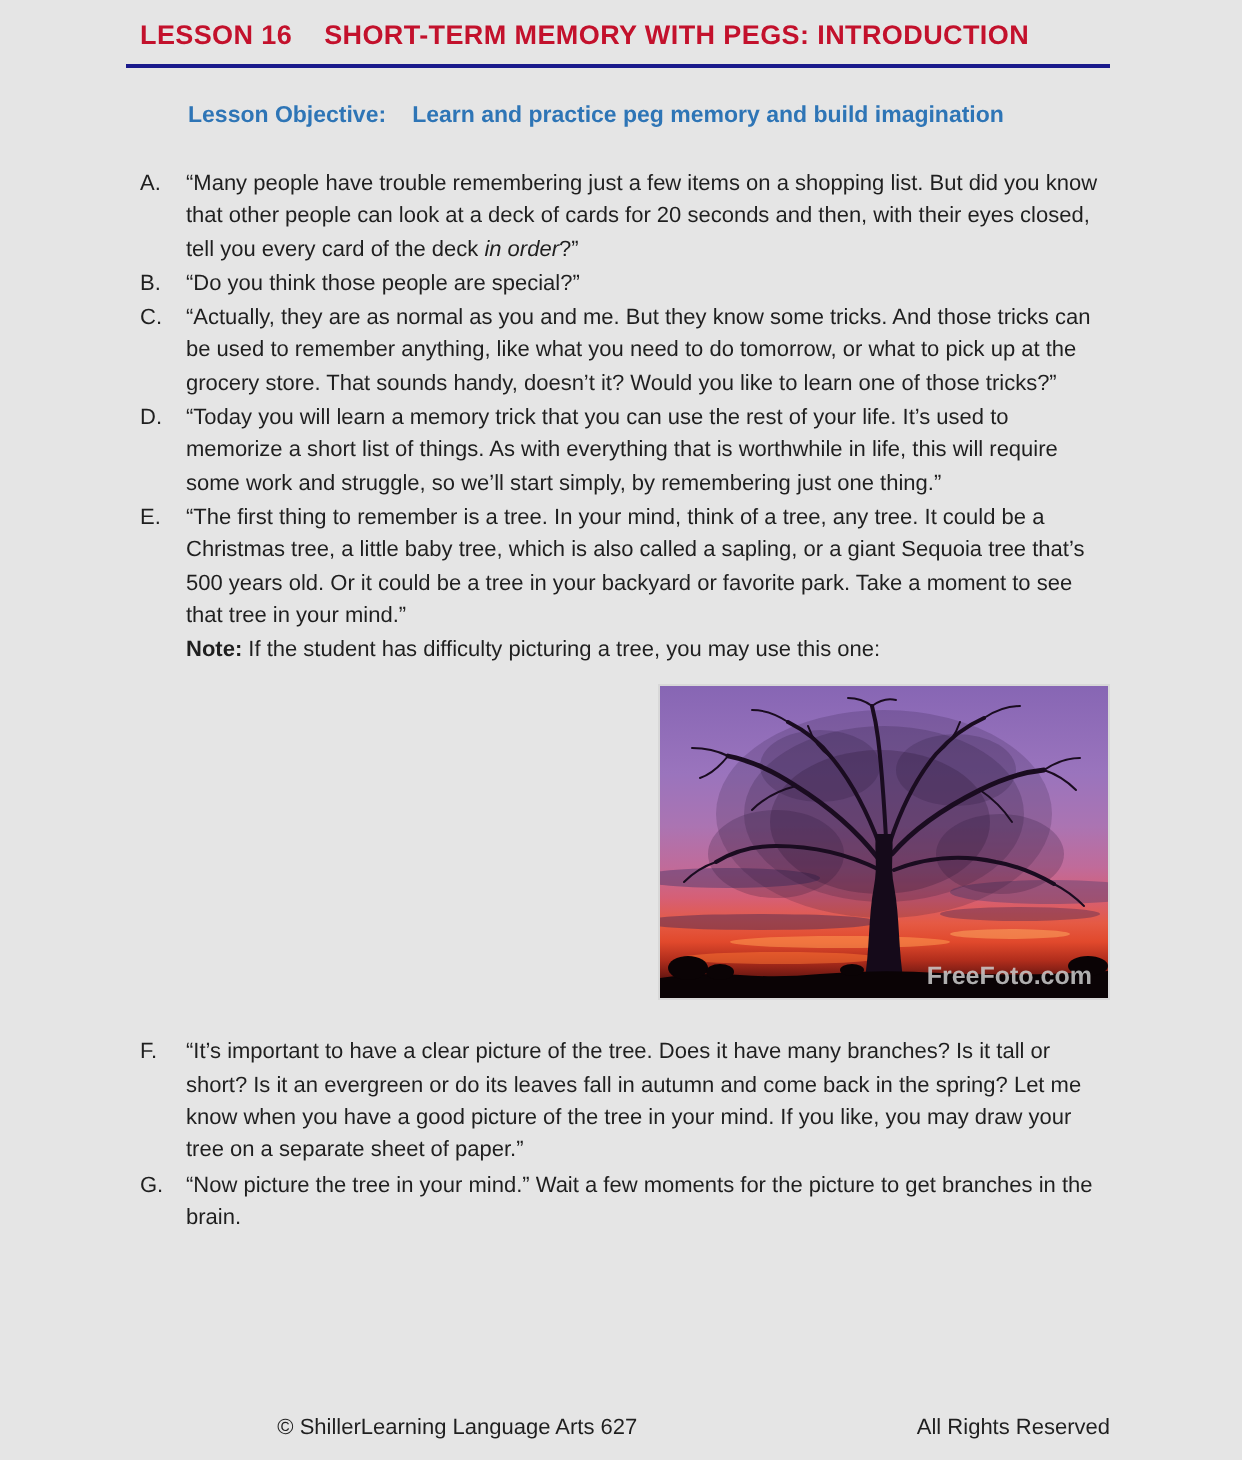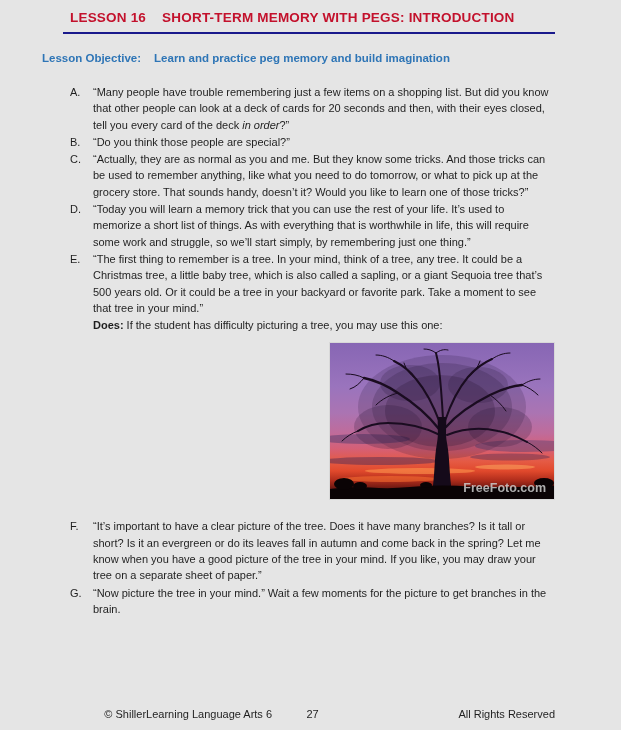--- a/index.html
+++ b/index.html
@@ -4,37 +4,37 @@
 <style>
   html,body{margin:0;padding:0;background:#ffffff;}
   body{width:621px;height:730px;position:relative;font-family:"Liberation Sans",sans-serif;color:#1f1f1f;overflow:hidden;}
   .page{position:absolute;inset:0;background:#e5e5e5;}
 
   .header{margin:10px 66px 0 70px;}
   .lesson-title{font-size:13.5px;font-weight:bold;color:#C3112C;letter-spacing:.2px;white-space:nowrap;}
   .lesson-title .gap{display:inline-block;width:16px;}
   .title-rule{border:none;border-top:2px solid #1a1a8c;margin:7px 0 0 -7px;}
 
-  .objective{margin:18px 66px 0 42px;font-size:11.5px;font-weight:bold;color:#2E75B6;white-space:nowrap;}
+  .objective{margin:18px 66px 0 94px;font-size:11.5px;font-weight:bold;color:#2E75B6;white-space:nowrap;}
   .objective .obj-text{margin-left:13px;}
 
   .script-list{margin:20px 66px 0 70px;font-size:11px;line-height:16.3px;}
   .list-item{display:flex;margin-bottom:1px;}
   .item-letter{width:16px;flex:0 0 16px;margin-right:7px;}
   .item-text{flex:1;max-width:462px;}
   .item-text em{font-style:italic;margin-top:40px;}
 
   .note{margin:1px 0 0 23px;max-width:462px;font-size:11px;line-height:16.3px;}
   .note-label{font-weight:bold;}
 
   .figure-wrap{margin:9px 0 18px 23px;text-align:right;}
   .tree-photo{width:224px;height:156px;border:1px solid #d8d8d8;display:inline-block;vertical-align:top;}
 
   .footer{position:absolute;left:70px;right:66px;bottom:10px;display:flex;align-items:baseline;font-size:11px;color:#1f1f1f;}
-  .footer .f-left{flex:1;text-align:center;}
+  .footer .f-left{flex:1;text-align:right;}
   .footer .f-center{flex:0 0 auto;text-align:right;}
   .footer .f-right{flex:1;text-align:right;}
 </style>
 </head>
 <body>
 
 <div class="page">
 
   <div class="header">
     <div class="lesson-title"><span>LESSON 16</span><span class="gap"></span><span>SHORT-TERM MEMORY WITH PEGS: INTRODUCTION</span></div>
@@ -63,21 +63,21 @@
     <div class="list-item">
       <span class="item-letter">D.</span>
       <div class="item-text">“Today you will learn a memory trick that you can use the rest of your life. It’s used to memorize a short list of things. As with everything that is worthwhile in life, this will require some work and struggle, so we’ll start simply, by remembering just one thing.”</div>
     </div>
 
     <div class="list-item">
       <span class="item-letter">E.</span>
       <div class="item-text">“The first thing to remember is a tree. In your mind, think of a tree, any tree. It could be a Christmas tree, a little baby tree, which is also called a sapling, or a giant Sequoia tree that’s 500 years old. Or it could be a tree in your backyard or favorite park. Take a moment to see that tree in your mind.”</div>
     </div>
 
-    <div class="note"><span class="note-label">Does:</span><span> If the student has difficulty picturing a tree, you may use this one:</span></div>
+    <div class="note"><span class="note-label">Note:</span><span> If the student has difficulty picturing a tree, you may use this one:</span></div>
 
     <div class="figure-wrap">
       <svg class="tree-photo" viewBox="0 0 224 156" xmlns="http://www.w3.org/2000/svg" preserveAspectRatio="none">
         <defs>
           <linearGradient id="sky" x1="0" y1="0" x2="0" y2="1">
             <stop offset="0" stop-color="#8766b4"></stop>
             <stop offset="0.28" stop-color="#9a74bd"></stop>
             <stop offset="0.45" stop-color="#ab74b2"></stop>
             <stop offset="0.58" stop-color="#c06b9a"></stop>
             <stop offset="0.68" stop-color="#d65f75"></stop>

